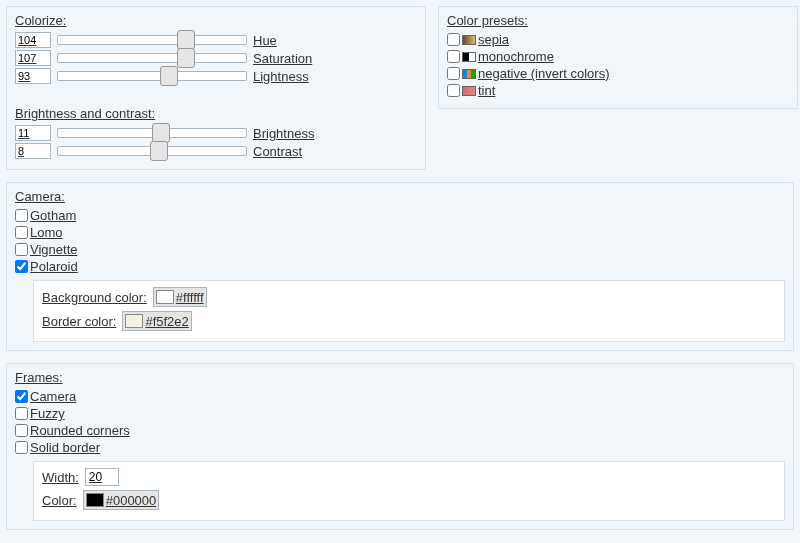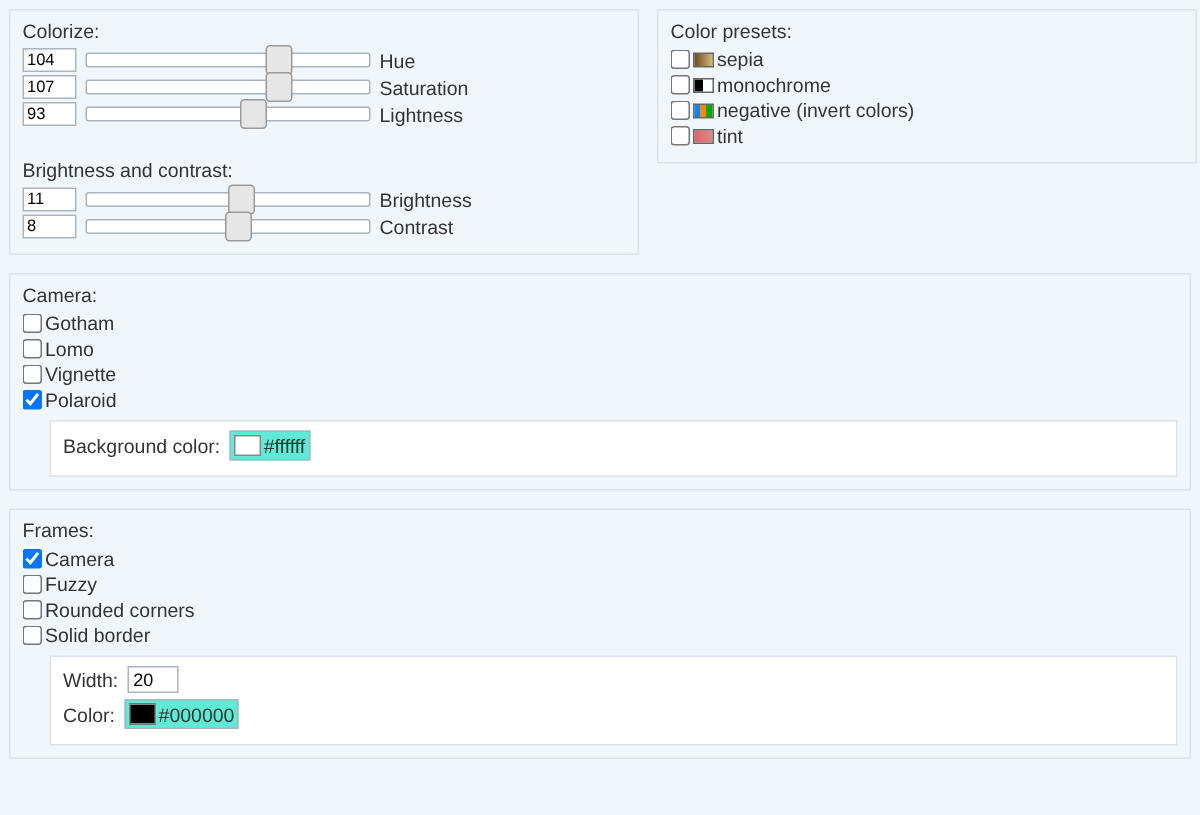--- a/index.html
+++ b/index.html
@@ -10,20 +10,21 @@
     font-size: 13px;
     background: #f1f6fb;
     color: #333;
     width: 800px;
   }
   .top-row { display: flex; gap: 12px; align-items: flex-start; }
   .panel {
     background: #f1f6fb;
     border: 1px solid #d9e2ea;
     padding: 6px 8px 8px 8px;
+    text-decoration: underline;
   }
   .panel-left { flex: 0 0 420px; }
   .panel-right { flex: 0 0 360px; }
   .panel-full { margin-top: 12px; }
   .section-title { margin: 0 0 4px 0; }
   .slider-row {
     display: flex;
     align-items: center;
     gap: 6px;
     margin-bottom: 2px;
@@ -105,21 +106,21 @@
     border: 1px solid #888;
     display: inline-block;
   }
   .color-pair {
     display: inline-flex;
     align-items: center;
     border: 1px solid #a8b4bf;
     height: 20px;
     padding: 0 2px;
     gap: 2px;
-    background: #5eead4;
+    background: #e5e5e5;
   }
   .hint { color: #333; }
 </style>
 </head>
 <body>
 
 <div class="top-row">
 
   <div class="panel panel-left">
     <div class="section-title">Colorize:</div>
@@ -221,20 +222,27 @@
     </div>
 
   <div class="subpanel">
     <div class="row">
       <span>Background color:</span>
       <span class="color-pair">
         <span class="color-swatch" style="background:#ffffff"></span>
         <span>#ffffff</span>
       </span>
     </div>
+    <div class="row">
+      <span>Border color:</span>
+      <span class="color-pair">
+        <span class="color-swatch" style="background:#f5f2e2"></span>
+        <span>#f5f2e2</span>
+      </span>
+    </div>
   </div>
 </div>
 
 <div class="panel panel-full">
   <div class="section-title">Frames:</div>
   <div id="frames-list">
       <div class="chk-row">
         <input type="checkbox" checked="" style=""> 
         <span>Camera</span>
       </div>

